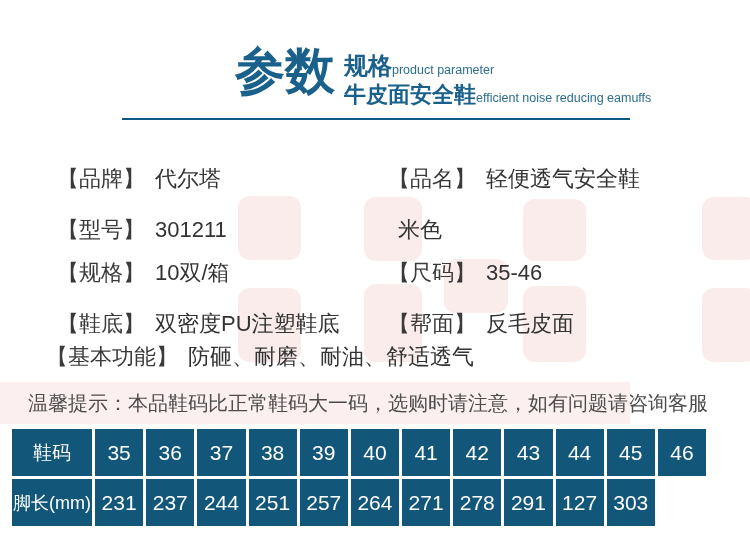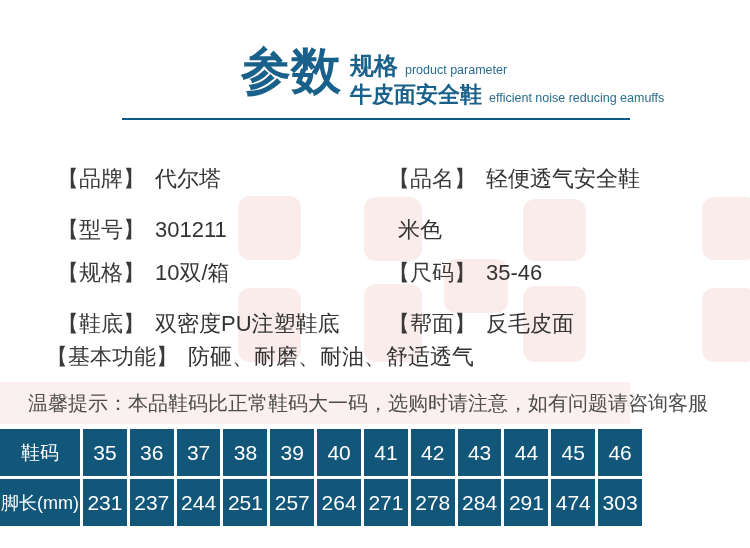--- a/index.html
+++ b/index.html
@@ -1,46 +1,46 @@
 <!DOCTYPE html>
 <html><head>
 <meta charset="utf-8">
 <style>
   html,body{margin:0;padding:0;background:#fff;}
   .page{
     position:relative;width:750px;height:548px;background:#ffffff;overflow:hidden;
     font-family:"Liberation Sans","DejaVu Sans",sans-serif;color:#3c3c3c;
   }
   
-  .header{position:absolute;top:44px;left:241px;display:flex;align-items:flex-start;}
+  .header{position:absolute;top:44px;left:235px;display:flex;align-items:flex-start;}
   .header-title{font-size:50px;font-weight:bold;color:#19608a;line-height:1.1;letter-spacing:0px;}
   .header-sub{margin-left:9px;margin-top:8px;color:#19608a;}
   .sub-line{display:flex;align-items:baseline;white-space:nowrap;}
   .sub-cn-1{font-size:24px;font-weight:bold;line-height:1.15;}
   .sub-cn-2{font-size:22px;font-weight:bold;line-height:1.35;}
-  .sub-en{font-size:12.5px;font-weight:normal;margin-left:7px;color:#2a6d90;}
+  .sub-en{font-size:12.5px;font-weight:normal;color:#2a6d90;}
   .divider{position:absolute;top:118px;left:122px;width:508px;height:2px;background:#0d5a88;}
   
   .wm{position:absolute;background:#fbecec;border-radius:12px;}
   
   .param-col{position:absolute;}
   .param-col-left{left:57px;top:163px;}
   .param-col-right{left:388px;top:163px;}
   .param-row{display:flex;align-items:center;height:31px;white-space:nowrap;}
   .param-col .param-row:nth-of-type(1){margin-bottom:20px;}
   .param-col .param-row:nth-of-type(2){margin-bottom:12px;align-items:center;}
   .param-col .param-row:nth-of-type(3){margin-bottom:20px;}
   .param-label{font-size:22px;color:#3a3a3a;}
   .param-value{font-size:22px;color:#333333;margin-left:10px;}
   .param-full{position:absolute;left:46px;top:341px;}
   
   .notice{position:absolute;top:382px;left:0;width:630px;height:42px;background:#fcefef;}
   .notice-text{position:absolute;left:28px;top:0;line-height:42px;font-size:20px;color:#4c4c4c;white-space:nowrap;}
   
-  .size-table{position:absolute;top:429px;left:0;width:642px;}
+  .size-table{position:absolute;top:429px;left:12px;width:694px;}
   .size-row{display:grid;grid-template-columns:80px repeat(12,1fr);gap:3px;height:47px;}
   .size-row + .size-row{margin-top:3px;}
   .size-label,.size-cell{
     background:#12567a;color:#ffffff;display:flex;align-items:center;justify-content:center;
   }
   .size-label-1{font-size:19px;}
   .size-label-2{font-size:18px;}
   .size-cell{font-size:21px;font-weight:normal;}
 </style>
 </head>
@@ -164,23 +164,22 @@
   <div class="size-cell">251</div>
 
   <div class="size-cell">257</div>
 
   <div class="size-cell">264</div>
 
   <div class="size-cell">271</div>
 
   <div class="size-cell">278</div>
 
-  <div class="size-cell">284</div>
 
   <div class="size-cell">291</div>
 
-  <div class="size-cell">474</div>
+  <div class="size-cell">127</div>
 
   <div class="size-cell">303</div>
 </div>
   </div>
 
 </div>
 
 </body></html>

